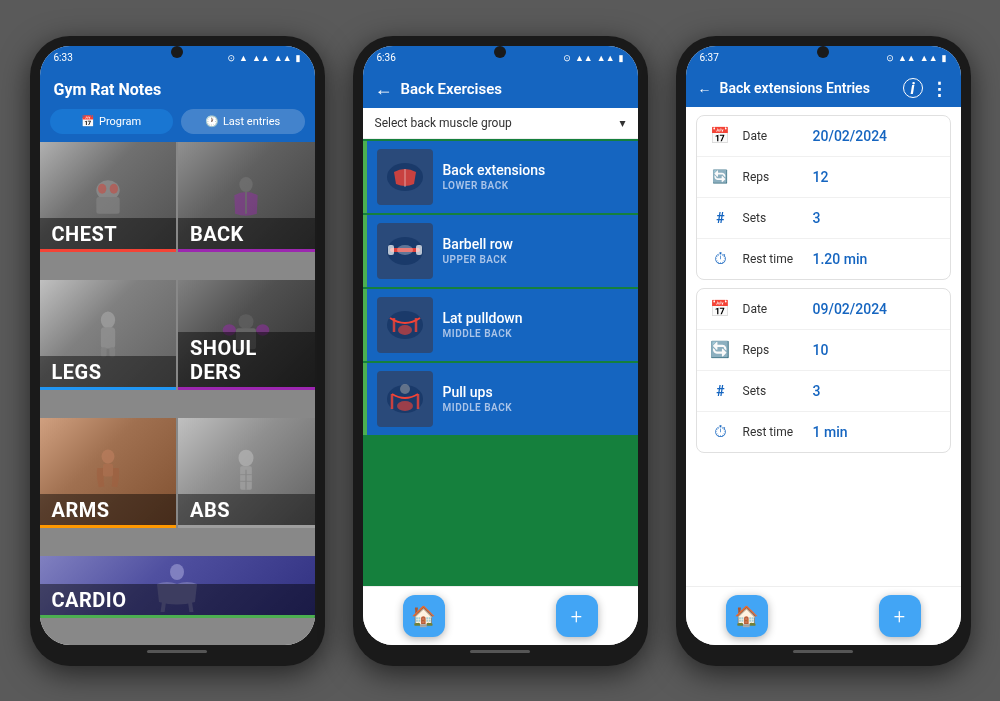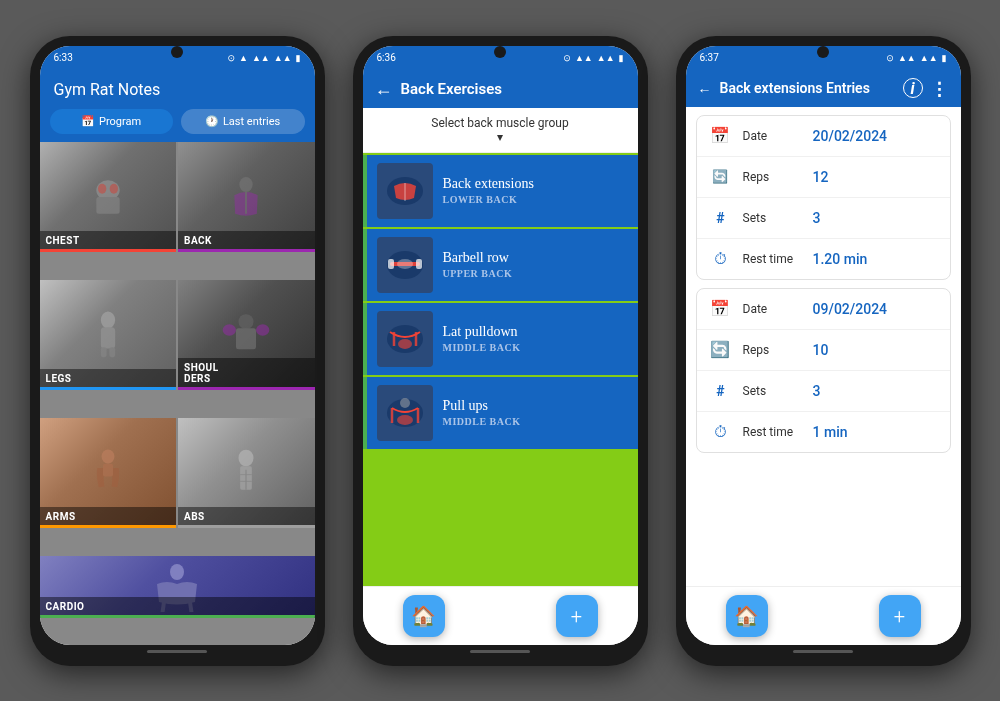--- a/index.html
+++ b/index.html
@@ -68,21 +68,21 @@
       border-radius: 2px;
       margin: 5px auto 3px;
     }
 
     
     .p1-header {
       background: #1565C0;
       padding: 10px 14px;
       color: #fff;
       font-size: 16px;
-      font-weight: 400;
+      font-weight: 700;
     }
     .p1-tabs {
       display: flex;
       background: #1565C0;
       padding: 0 10px 8px;
       gap: 8px;
     }
     .p1-tab {
       flex: 1;
       background: rgba(255,255,255,0.2);
@@ -117,23 +117,23 @@
       align-items: center;
       justify-content: center;
     }
     .muscle-card-label {
       position: absolute;
       bottom: 0;
       left: 0;
       right: 0;
       background: rgba(0,0,0,0.45);
       color: #fff;
-      font-size: 10px;
+      font-size: 20px;
       font-weight: 700;
-      padding: 4px 6px 6px;
+      padding: 4px 12px 6px;
       letter-spacing: 0.5px;
     }
     .muscle-card-underline {
       height: 3px;
       position: absolute;
       bottom: 0;
       left: 0;
       right: 0;
     }
     
@@ -176,23 +176,22 @@
     .p2-header .back-arrow { font-size: 18px; cursor: pointer; }
     .p2-dropdown {
       background: #fff;
       padding: 8px 12px;
       display: flex;
       align-items: center;
       justify-content: space-between;
       font-size: 12px;
       color: #333;
       border-bottom: 1px solid #eee;
-      flex-direction: column;
-    }
-    .p2-exercises { flex: 1; overflow-y: auto; background: #84cc16; font-family: Liberation Serif, serif; }
+    }
+    .p2-exercises { flex: 1; overflow-y: auto; background: #15803d; }
     .exercise-item {
       display: flex;
       align-items: center;
       background: #1565C0;
       margin: 2px 0;
       padding: 8px 10px;
       gap: 10px;
       border-left: 4px solid #4CAF50;
     }
     .exercise-thumb {

